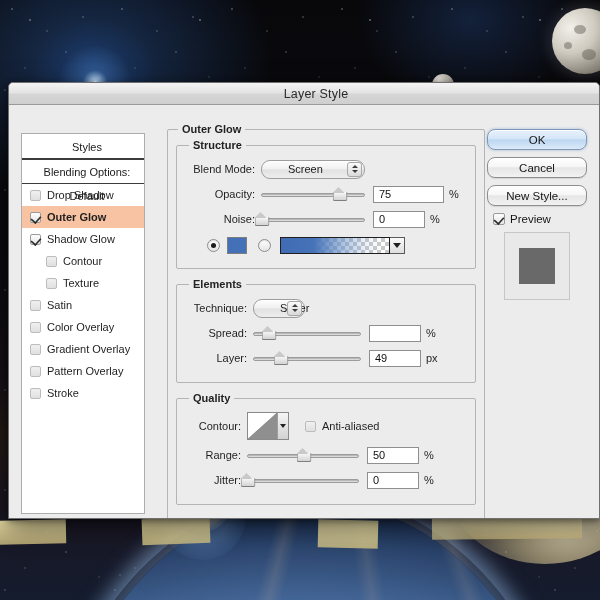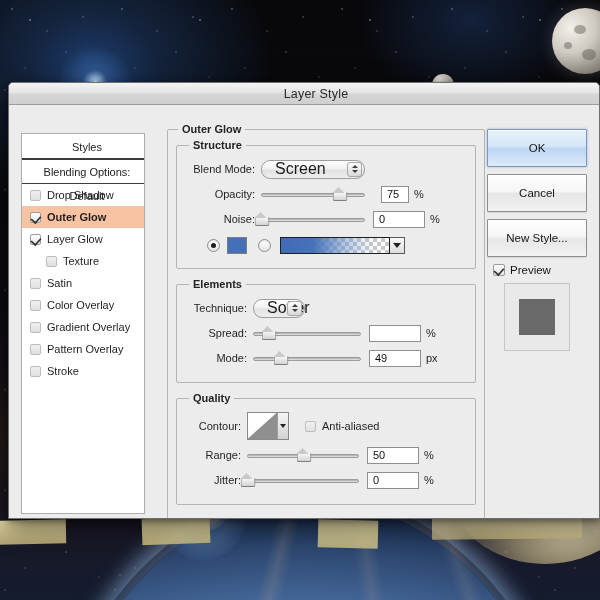--- a/index.html
+++ b/index.html
@@ -197,22 +197,22 @@
   .row { display: flex; align-items: center; height: 22px; margin-bottom: 3px; }
   .lbl { text-align: right; font-size: 11px; color: #1f1f1f; flex: none; padding-right: 6px; }
   .unit { font-size: 11px; color: #1f1f1f; padding-left: 5px; }
 
   
   .popup {
     position: relative; height: 19px;
     border: 1px solid #9d9d9d; border-radius: 9px;
     background: linear-gradient(180deg, #fdfdfd 0%, #f1f1f1 46%, #e2e2e2 52%, #ededed 100%);
     display: flex; align-items: center;
-    padding: 0 22px 0 13px;
-    font-size: 16px; color: #1a1a1a;
+    padding: 0 22px 0 26px;
+    font-size: 11px; color: #1a1a1a;
     box-shadow: inset 0 1px 0 #fff;
   }
   .popup .arrows {
     position: absolute; right: 2px; top: 1px; width: 15px; height: 15px;
     border-radius: 3px;
     background: linear-gradient(180deg, #fbfbfb, #d9d9d9);
     border: 1px solid #a8a8a8;
     display: flex; flex-direction: column; align-items: center; justify-content: center;
     gap: 2px;
   }
@@ -299,22 +299,22 @@
     border-left: 1px solid #9d9d9d;
     display: flex; align-items: center; justify-content: center;
   }
   .contour-btn i { width:0;height:0;border-left:3.5px solid transparent;border-right:3.5px solid transparent;border-top:4.5px solid #202020; }
 
   .aa-label { font-size: 11px; color: #1f1f1f; }
 
   
   #right-col { position: absolute; right: 12px; top: 24px; width: 100px; }
   .btn {
-    display: block; width: 100%; height: 38px; margin-bottom: 7px;
-    border: 1px solid #8e8e8e; border-radius: 1px;
+    display: block; width: 100%; height: 21px; margin-bottom: 7px;
+    border: 1px solid #8e8e8e; border-radius: 8px;
     background: linear-gradient(180deg, #ffffff 0%, #f6f6f6 45%, #e6e6e6 52%, #f2f2f2 100%);
     font-size: 11.5px; color: #161616; line-height: 19px; text-align: center;
     font-family: "Liberation Sans", sans-serif;
     box-shadow: 0 1px 1px rgba(0,0,0,.10), inset 0 1px 0 #fff;
     cursor: default;
   }
   .btn.default {
     background: linear-gradient(180deg, #e8f1fb 0%, #d5e6f8 45%, #bcd6f1 52%, #dceafa 100%);
     border-color: #7d97b5;
     box-shadow: 0 0 3px rgba(90,140,200,.55), inset 0 1px 0 rgba(255,255,255,.9);
@@ -370,21 +370,25 @@
           <div class="effect-row">
             <span class="cb off"></span>
             <span>Drop Shadow</span>
           </div>
           <div class="effect-row selected">
             <span class="cb on"></span>
             <span>Outer Glow</span>
           </div>
           <div class="effect-row">
             <span class="cb on"></span>
-            <span>Layer Glow</span>
+            <span>Shadow Glow</span>
+          </div>
+          <div class="effect-row indent">
+            <span class="cb off"></span>
+            <span>Contour</span>
           </div>
           <div class="effect-row indent">
             <span class="cb off"></span>
             <span>Texture</span>
           </div>
           <div class="effect-row">
             <span class="cb off"></span>
             <span>Satin</span>
           </div>
           <div class="effect-row">
@@ -423,21 +427,21 @@
                 </span>
             </div>
           </div>
 
           <div class="row">
             <span class="lbl" style="width:74px">Opacity:</span>
             <div class="slider" style="width:104px">
               <div class="track"></div>
               <div class="thumb" style="left: 75%;"></div>
             </div>
-            <div class="numfield" style="width:28px;margin-left:16px">
+            <div class="numfield" style="width:71px;margin-left:8px">
               <span class="val">75</span>
             </div>
             <span class="unit">%</span>
           </div>
 
           <div class="row">
             <span class="lbl" style="width:74px">Noise:</span>
             <div class="slider" style="width:104px">
               <div class="track"></div>
               <div class="thumb" style="left: 0%;"></div>
@@ -480,21 +484,21 @@
               <div class="track"></div>
               <div class="thumb" style="left: 14%;"></div>
             </div>
             <div class="numfield" style="width:52px;margin-left:8px">
               <span class="val sel">14</span>
             </div>
             <span class="unit">%</span>
           </div>
 
           <div class="row">
-            <span class="lbl" style="width:66px">Mode:</span>
+            <span class="lbl" style="width:66px">Layer:</span>
             <div class="slider" style="width:108px">
               <div class="track"></div>
               <div class="thumb" style="left: 25%;"></div>
             </div>
             <div class="numfield" style="width:52px;margin-left:8px">
               <span class="val">49</span>
             </div>
             <span class="unit">px</span>
           </div>
         </fieldset>

